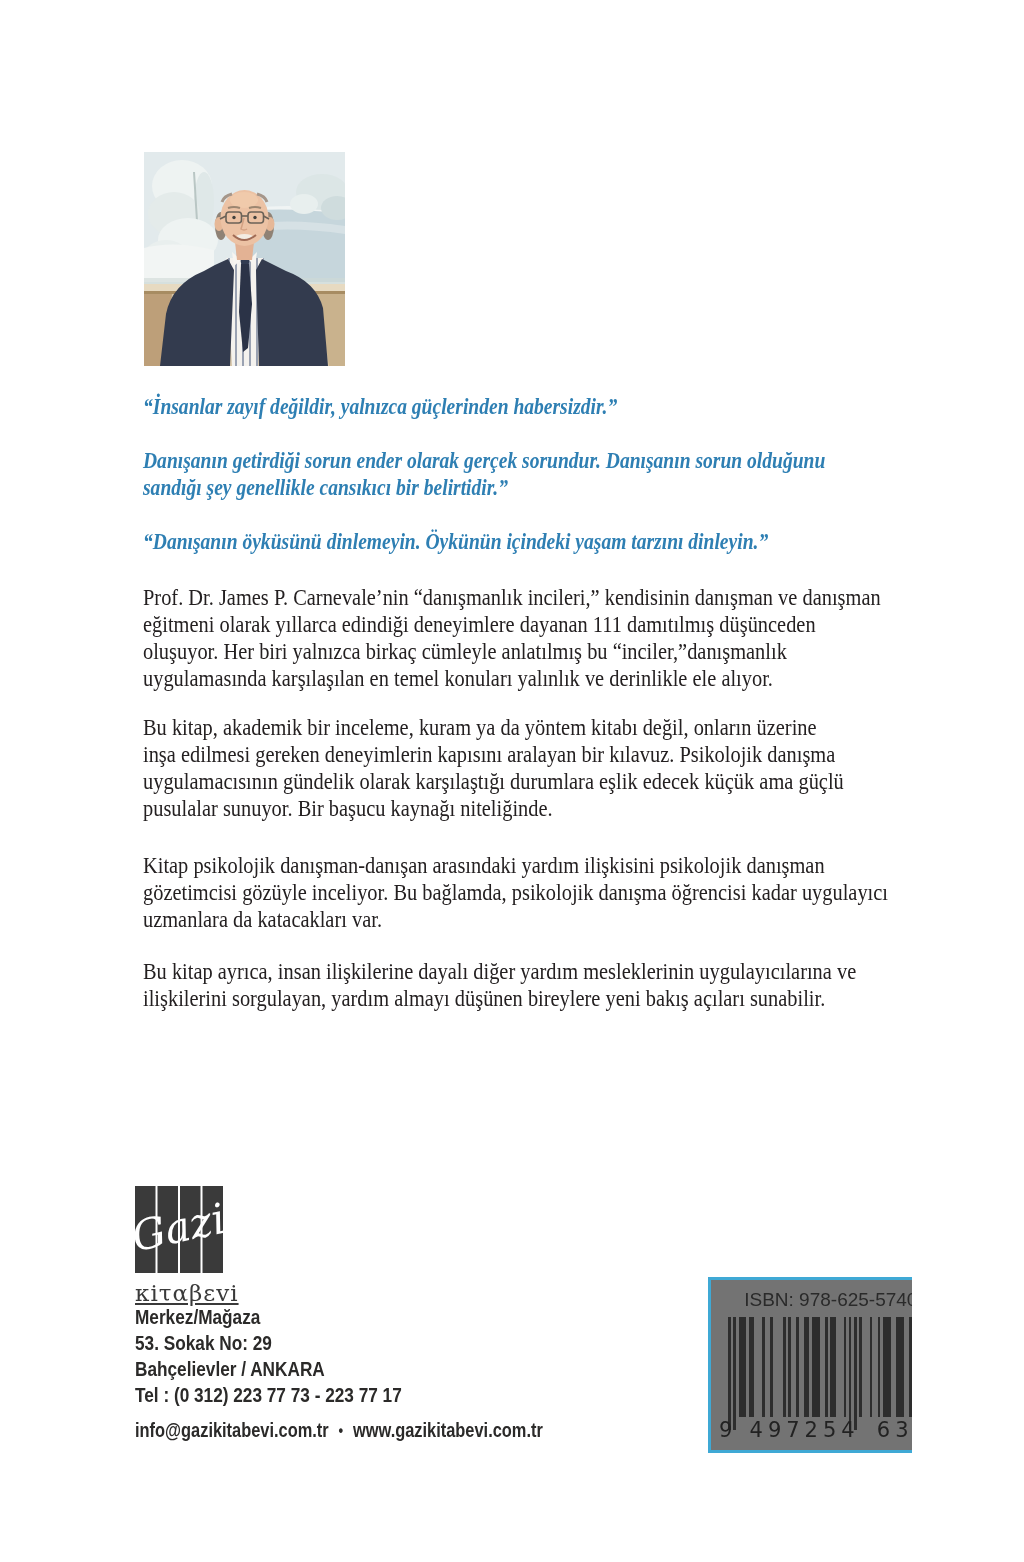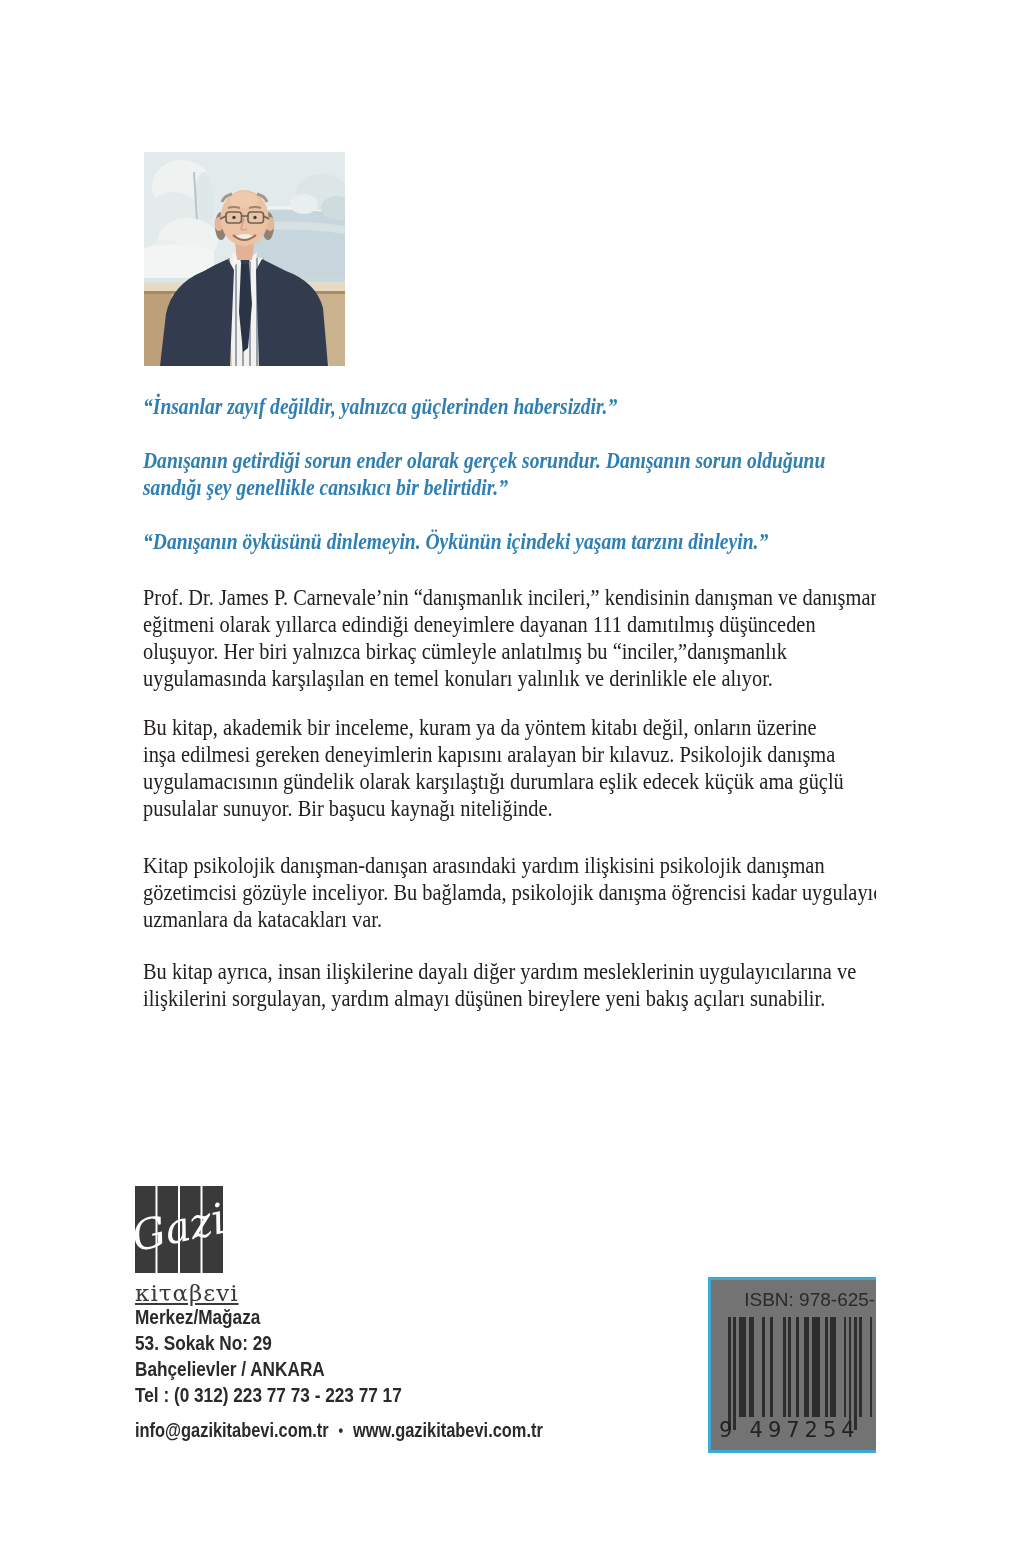--- a/index.html
+++ b/index.html
@@ -1,17 +1,17 @@
 <!DOCTYPE html>
 <html style="--quote-blue: #2e7fb3; --body-text: #242021; --barcode-border: #3fa9d5; --logo-dark: #3a3a3a;"><head>
 <meta charset="utf-8">
 <style>
   html,body{margin:0;padding:0;background:#ffffff;}
   .page{position:relative;width:876px;height:1562px;background:#ffffff;overflow:hidden;
-        font-family:"Liberation Serif",serif;}
+        font-family:"Liberation Serif",serif;padding-left:36px;}
   .abs{position:absolute;}
 
   
   .photo{left:144px;top:152px;width:201px;height:214px;}
 
   
   .quote{left:143px;width:900px;color:var(--quote-blue,#2e7fb3);
          font-family:"Liberation Serif",serif;font-weight:bold;font-style:italic;
          font-size:23px;line-height:27px;white-space:pre-line;
          transform:scaleX(0.85);transform-origin:left top;}

